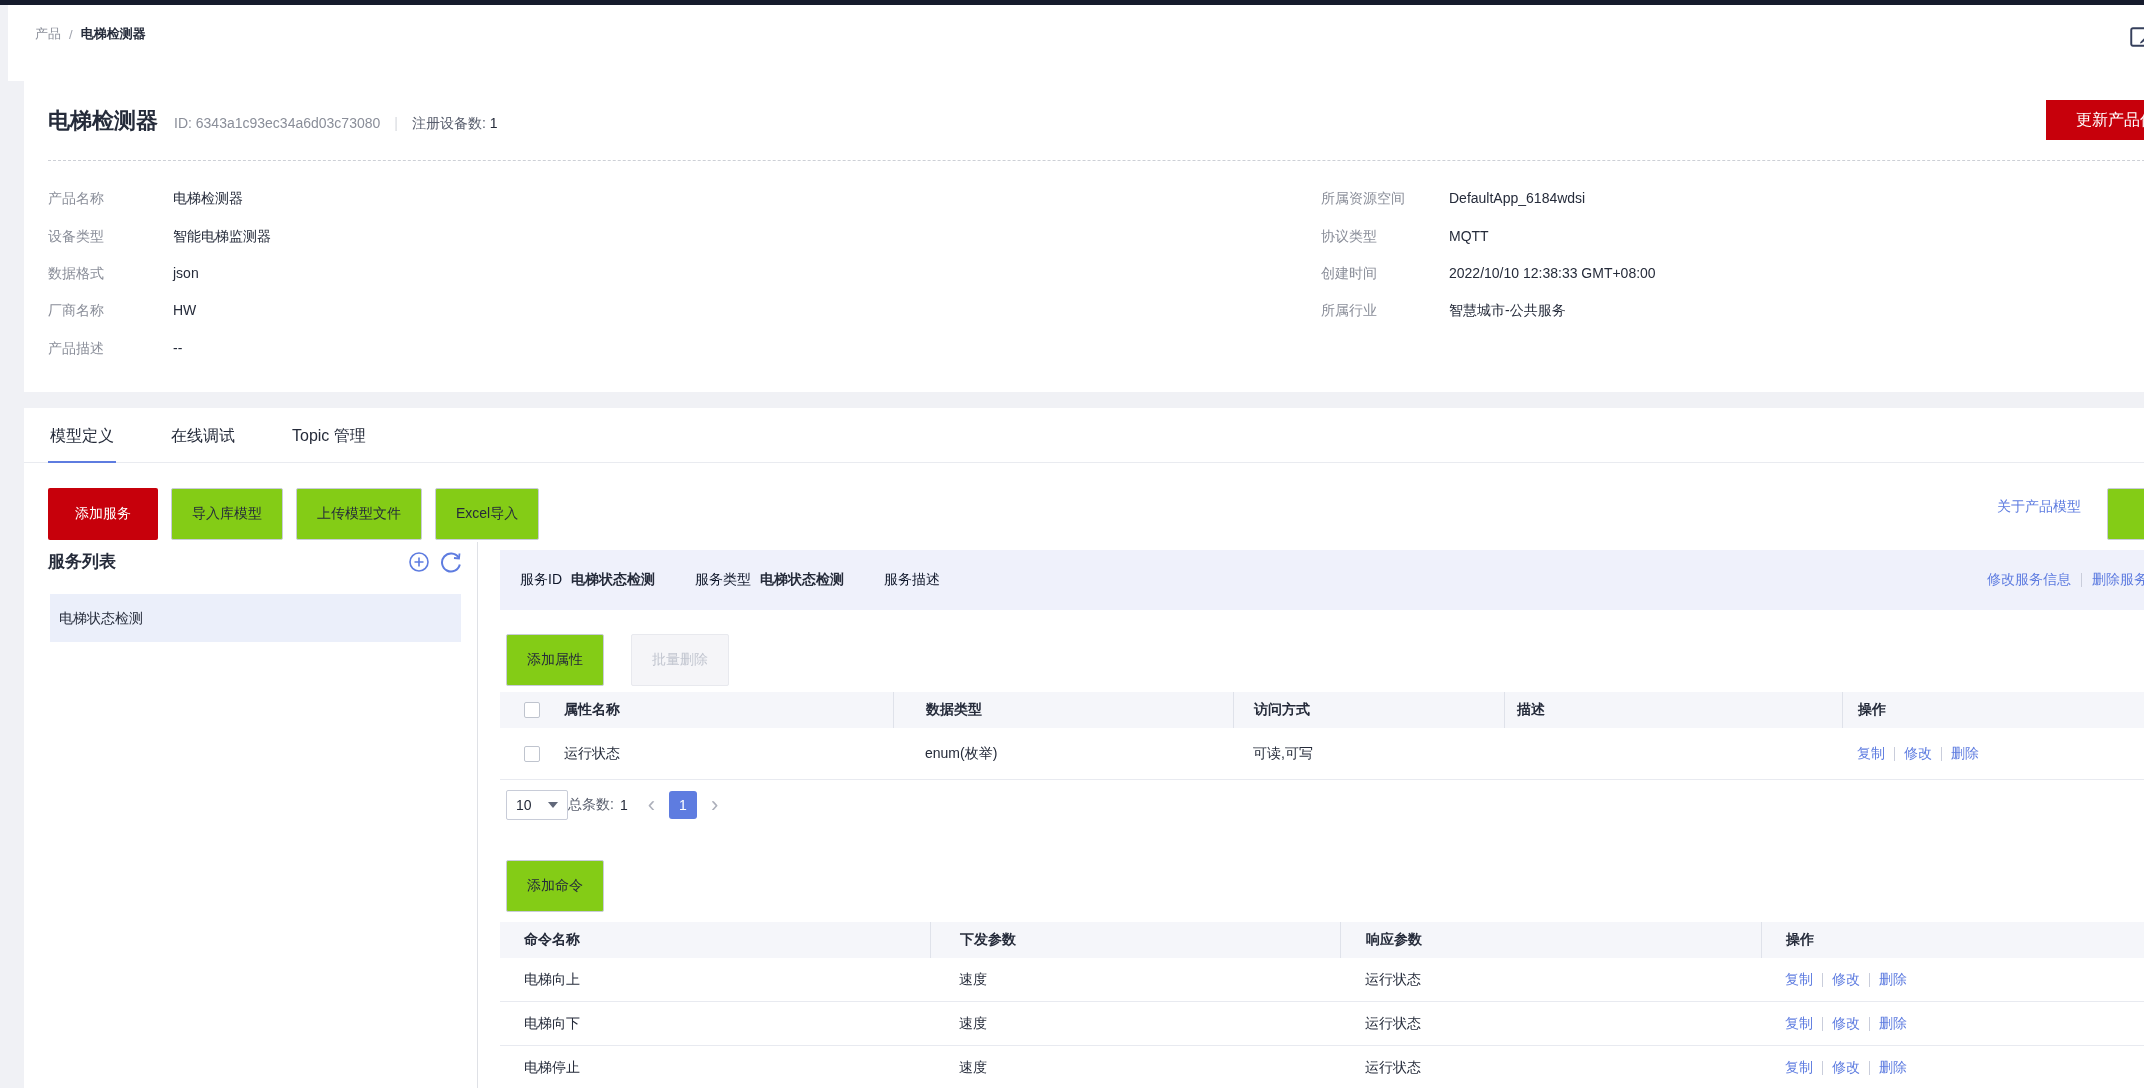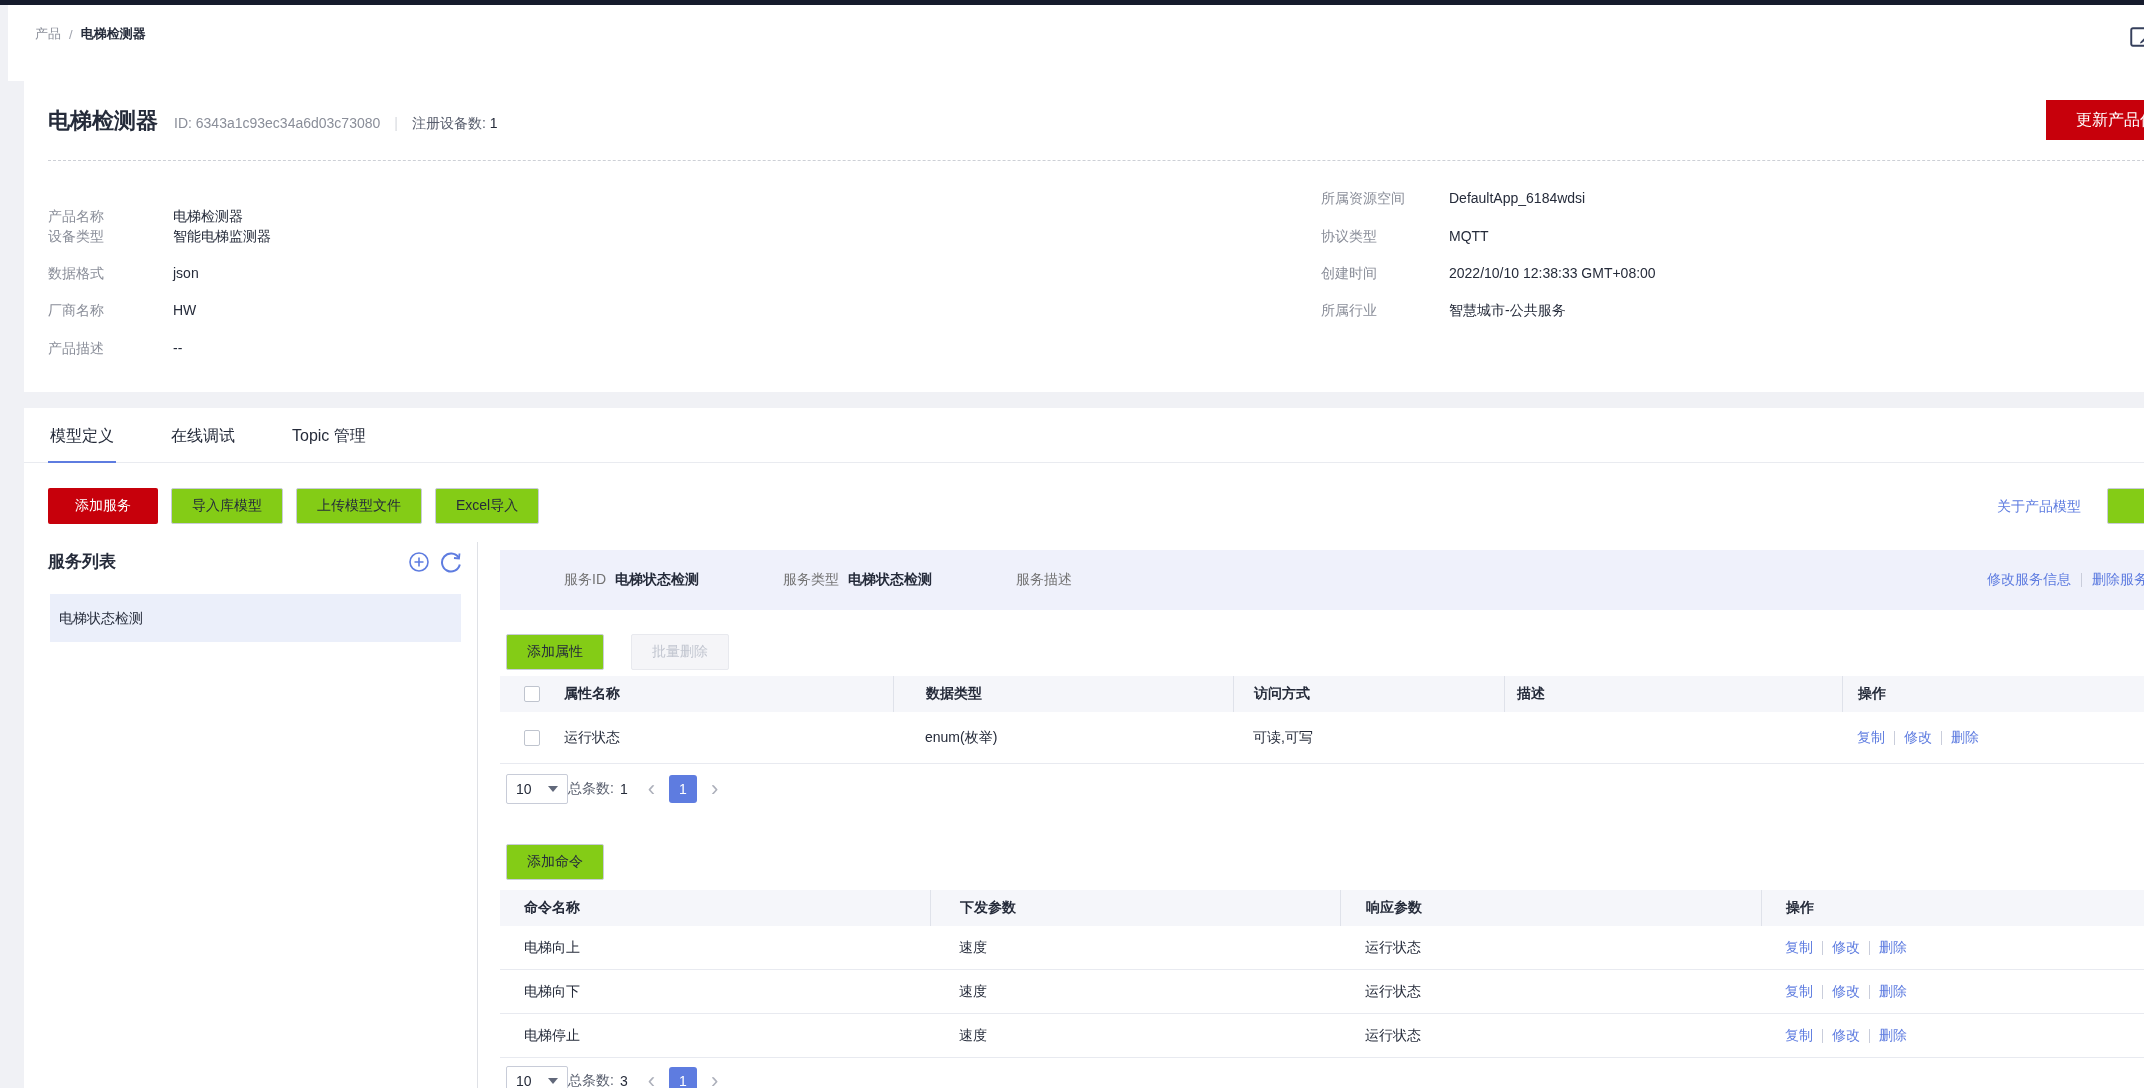--- a/index.html
+++ b/index.html
@@ -38,42 +38,42 @@
   .drow.right { left:1297px; } .drow.right .lbl { width:128px; }
   .drow .val { color:#252B3A; }
 
   
   .tabs { position:absolute; left:0; top:0; right:0; height:55px; padding-left:24px;
     display:flex; gap:53px; align-items:flex-end; border-bottom:1px solid #E9EBF0; }
   .tab { font-size:16px; color:#252B3A; padding:0 2px 14px 2px; border-bottom:2px solid transparent;
     margin-bottom:-1px; cursor:pointer; white-space:nowrap; }
   .tab.active { border-bottom-color:#5E7CE0; }
 
-  .btn { height:36px; border-radius:2px; font-size:14px; display:inline-flex; align-items:center;
+  .btn { height:52px; border-radius:2px; font-size:14px; display:inline-flex; align-items:center;
     justify-content:center; padding:0 20px; cursor:pointer; white-space:nowrap; }
   .btn-primary { background:#C7000B; color:#fff; border:none; min-width:110px; }
   .btn-outline { background:#84cc16; border:1px solid #C8CCD8; color:#252B3A; }
   .btn-disabled { background:#F5F5F8; border:1px solid #E8E9EE; color:#C2C6D0; cursor:default; }
 
   .toolbar { position:absolute; left:24px; top:80px; display:flex; gap:13px; }
   .about-link { position:absolute; left:1973px; top:90px; color:#5E7CE0; font-size:14px; cursor:pointer; white-space:nowrap; }
   .export-btn { position:absolute; left:2083px; top:80px; width:130px; }
 
   .left-panel { position:absolute; left:0; top:134px; width:454px; height:586px; border-right:1px solid #DFE1E6; }
   .panel-head { position:relative; margin:8px 0 0 24px; height:30px; }
   .panel-title { font-size:17px; font-weight:bold; color:#252B3A; }
   .picon { position:absolute; top:1px; width:22px; height:22px; cursor:pointer; }
   .picon.plus { left:360px; } .picon.refresh { left:392px; }
   .service-item { margin:14px 16px 0 26px; height:48px; line-height:48px; background:#EBEFFA;
     padding-left:9px; font-size:14px; color:#252B3A; cursor:pointer; }
 
   .right-region { position:absolute; left:476px; top:142px; right:0; }
   .service-bar { position:relative; height:60px; background:#EFF1FB; display:flex; align-items:center;
     padding-left:20px; font-size:14px; white-space:nowrap; }
-  .service-bar .lbl { color:#737373;margin-left:44px; }
+  .service-bar .lbl { color:#0f172a; }
   .service-bar .val { color:#252B3A; font-weight:bold; margin-left:9px; }
   .service-bar .gap { width:40px; }
   .bar-links { position:absolute; left:1487px; top:50%; transform:translateY(-50%);
     display:flex; align-items:center; gap:10px; color:#5E7CE0; white-space:nowrap; }
   .vsep { width:1px; height:14px; background:#C9CDDB; }
   a.op { color:#5E7CE0; cursor:pointer; text-decoration:none; }
 
   .prop-toolbar { margin:24px 0 0 6px; display:flex; gap:27px; }
   .table { width:100%; }
   .thead { display:flex; align-items:center; height:36px; background:#F5F6FA; font-weight:bold; color:#252B3A; }
@@ -137,21 +137,21 @@
   <div class="c1-head">
     <span class="p-title">电梯检测器</span>
     <span class="p-id">ID: 6343a1c93ec34a6d03c73080</span>
     <span class="p-div">|</span>
     <span class="p-reg">注册设备数:</span>
     <span class="p-reg"><b>1</b></span>
   </div>
   <button class="update-btn">更新产品信息</button>
   <div class="dashed"></div>
 
-  <div class="drow left" style="top:128px">
+  <div class="drow left" style="top:110px">
     <span class="lbl">产品名称</span><span class="val">电梯检测器</span>
   </div>
   <div class="drow left" style="top:148px">
     <span class="lbl">设备类型</span><span class="val">智能电梯监测器</span>
   </div>
   <div class="drow left" style="top:185px">
     <span class="lbl">数据格式</span><span class="val">json</span>
   </div>
   <div class="drow left" style="top:222px">
     <span class="lbl">厂商名称</span><span class="val">HW</span>

